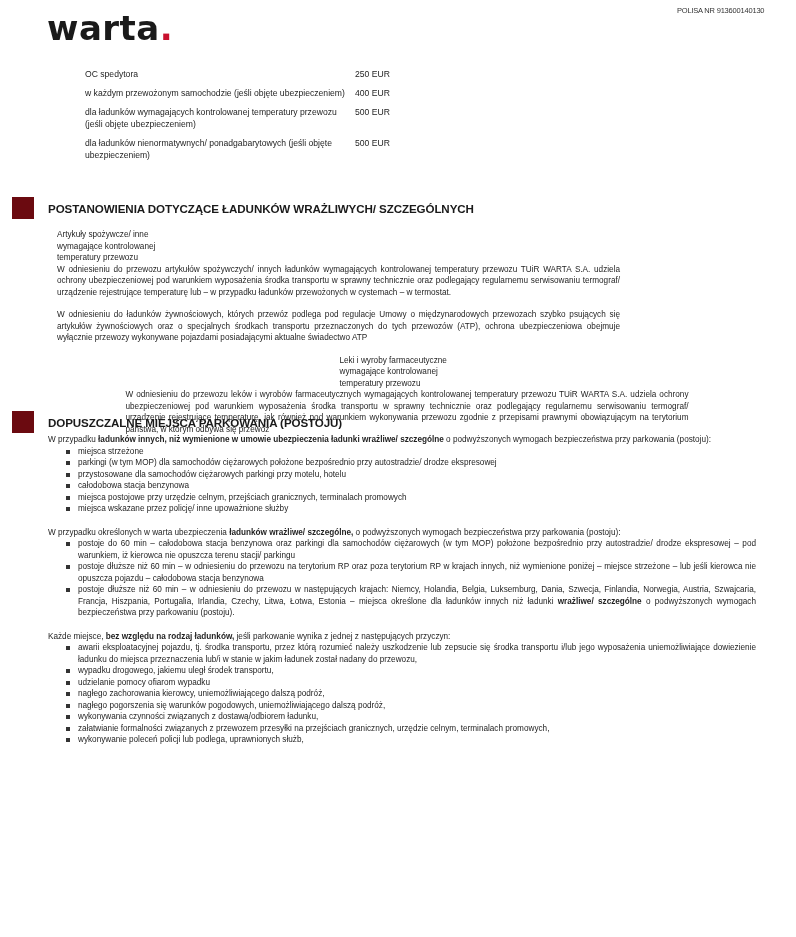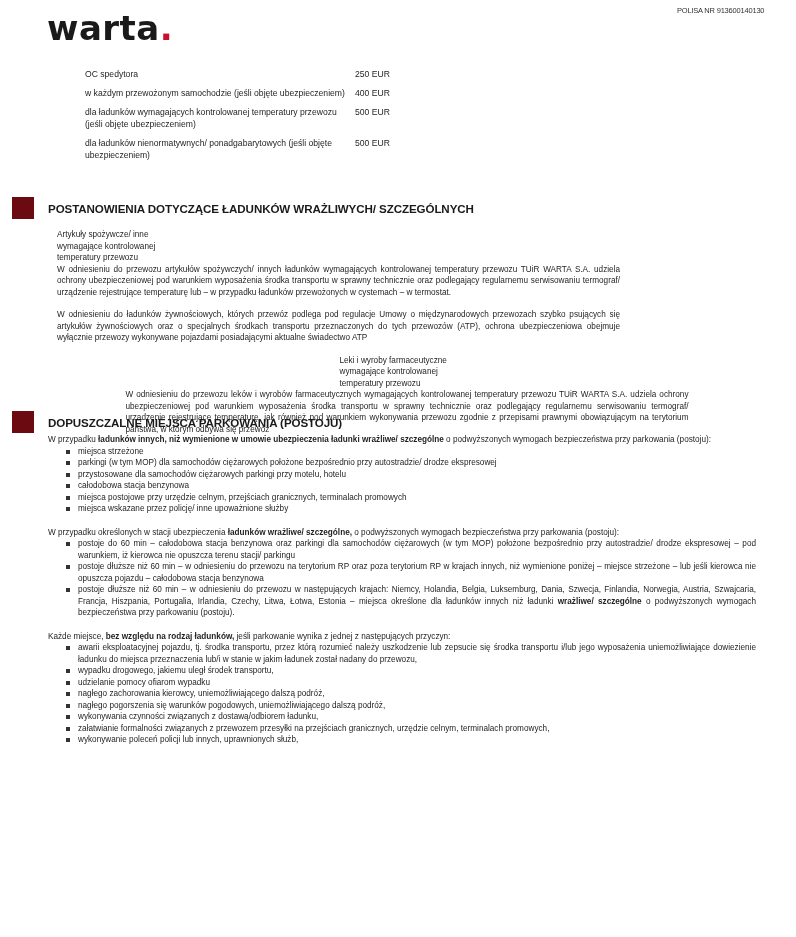--- a/index.html
+++ b/index.html
@@ -99,31 +99,31 @@
   <p><span>W przypadku </span><b>ładunków innych, niż wymienione w umowie ubezpieczenia ładunki wrażliwe/ szczególne</b><span> o podwyższonych wymogach bezpieczeństwa przy parkowania (postoju):</span></p>
   <ul>
     <li>miejsca strzeżone</li>
     <li>parkingi (w tym MOP) dla samochodów ciężarowych położone bezpośrednio przy autostradzie/ drodze ekspresowej</li>
     <li>przystosowane dla samochodów ciężarowych parkingi przy motelu, hotelu</li>
     <li>całodobowa stacja benzynowa</li>
     <li>miejsca postojowe przy urzędzie celnym, przejściach granicznych, terminalach promowych</li>
     <li>miejsca wskazane przez policję/ inne upoważnione służby</li>
   </ul>
 
-  <p style="margin-top:12px;"><span>W przypadku określonych w stacji ubezpieczenia </span><b>ładunków wrażliwe/ szczególne,</b><span> o podwyższonych wymogach bezpieczeństwa przy parkowania (postoju):</span></p>
+  <p style="margin-top:12px;"><span>W przypadku określonych w warta ubezpieczenia </span><b>ładunków wrażliwe/ szczególne,</b><span> o podwyższonych wymogach bezpieczeństwa przy parkowania (postoju):</span></p>
   <ul class="just">
     <li>postoje do 60 min – całodobowa stacja benzynowa oraz parkingi dla samochodów ciężarowych (w tym MOP) położone bezpośrednio przy autostradzie/ drodze ekspresowej – pod warunkiem, iż kierowca nie opuszcza terenu stacji/ parkingu</li>
     <li>postoje dłuższe niż 60 min – w odniesieniu do przewozu na terytorium RP oraz poza terytorium RP w krajach innych, niż wymienione poniżej – miejsce strzeżone – lub jeśli kierowca nie opuszcza pojazdu – całodobowa stacja benzynowa</li>
     <li><span>postoje dłuższe niż 60 min – w odniesieniu do przewozu w następujących krajach: Niemcy, Holandia, Belgia, Luksemburg, Dania, Szwecja, Finlandia, Norwegia, Austria, Szwajcaria, Francja, Hiszpania, Portugalia, Irlandia, Czechy, Litwa, Łotwa, Estonia – miejsca określone dla ładunków innych niż ładunki </span><b>wrażliwe/ szczególne</b><span> o podwyższonych wymogach bezpieczeństwa przy parkowaniu (postoju).</span></li>
   </ul>
 
   <p style="margin-top:12px;"><span>Każde miejsce, </span><b>bez względu na rodzaj ładunków,</b><span> jeśli parkowanie wynika z jednej z następujących przyczyn:</span></p>
   <ul class="just">
     <li>awarii eksploatacyjnej pojazdu, tj. środka transportu, przez którą rozumieć należy uszkodzenie lub zepsucie się środka transportu i/lub jego wyposażenia uniemożliwiające dowiezienie ładunku do miejsca przeznaczenia lub/i w stanie w jakim ładunek został nadany do przewozu,</li>
     <li>wypadku drogowego, jakiemu uległ środek transportu,</li>
     <li>udzielanie pomocy ofiarom wypadku</li>
     <li>nagłego zachorowania kierowcy, uniemożliwiającego dalszą podróż,</li>
     <li>nagłego pogorszenia się warunków pogodowych, uniemożliwiającego dalszą podróż,</li>
     <li>wykonywania czynności związanych z dostawą/odbiorem ładunku,</li>
     <li>załatwianie formalności związanych z przewozem przesyłki na przejściach granicznych, urzędzie celnym, terminalach promowych,</li>
-    <li>wykonywanie poleceń policji lub innych, uprawnionych służb,</li>
+    <li>wykonywanie poleceń policji lub podlega, uprawnionych służb,</li>
   </ul>
 </div>
 
 </body></html>

